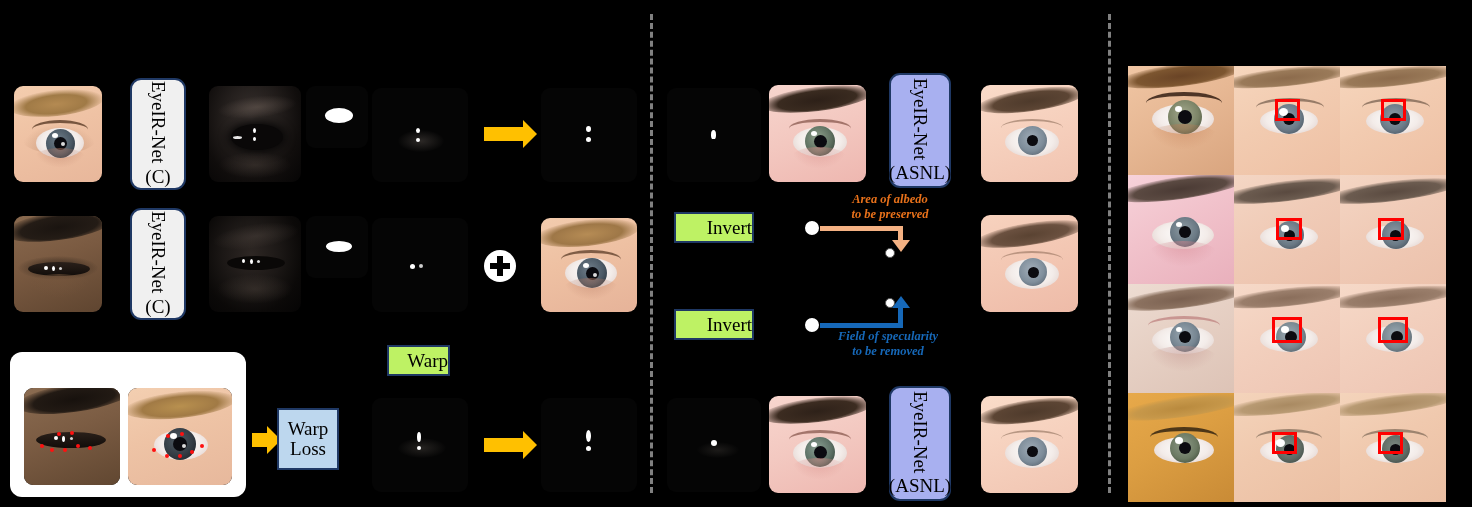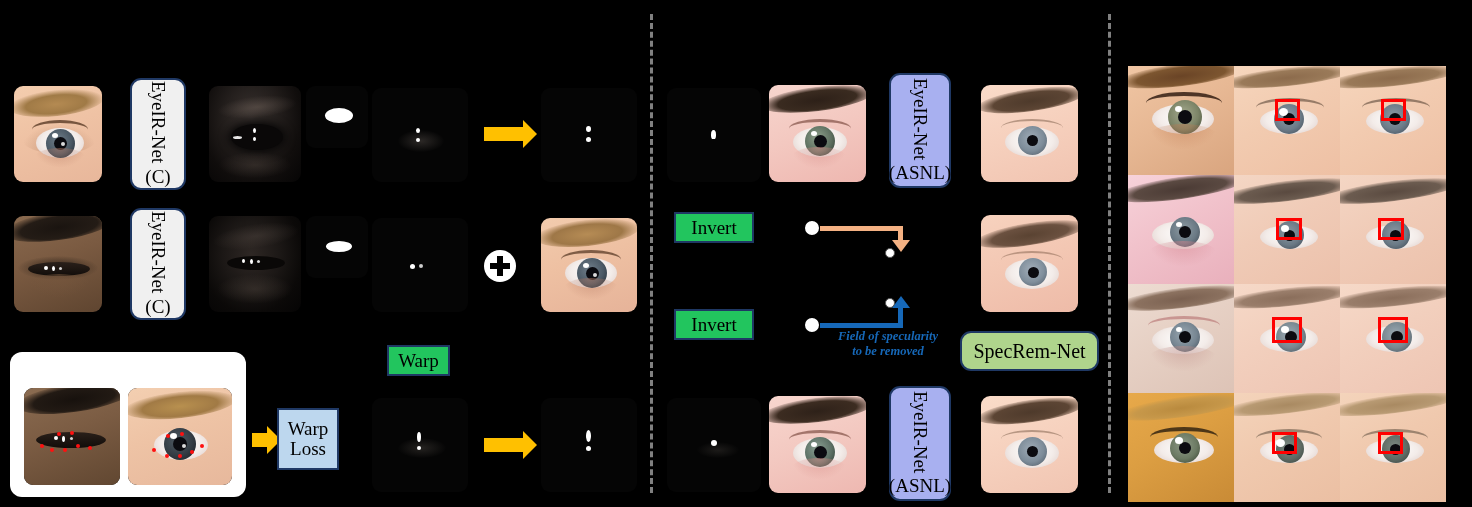--- a/index.html
+++ b/index.html
@@ -9,21 +9,21 @@
   
   .tile{position:absolute;border-radius:9px;overflow:hidden;background:#000;}
 
   
   .pbox{position:absolute;box-sizing:border-box;border:2px solid #1F3864;
         display:flex;align-items:center;justify-content:center;text-align:center;
         line-height:1.05;color:#000;}
   .pbox.round{border-radius:11px;}
   .pbox.vert{writing-mode:vertical-rl;text-orientation:mixed;}
   .pbox.gray{background:#F0F0F0;}
-  .pbox.white{background:#22c55e;}
+  .pbox.white{background:#bef264;justify-content:flex-end;}
   .pbox.blue{background:#A8B0F0;}
   .pbox.lblue{background:#BDD7EE;}
   .pbox.green{background:#AFD48C;}
   .pbox.silver{background:#C9C9C9;}
 
   
   .arrow{position:absolute;height:14px;background:#FFC000;}
   .arrow:after{content:"";position:absolute;right:-13px;top:-7px;
      border-top:14px solid transparent;border-bottom:14px solid transparent;
      border-left:14px solid #FFC000;}
@@ -351,20 +351,24 @@
   <div class="cline v" style="left:898px;top:226px;height:16px;background:#F4B183;"></div>
   <div class="ahead" style="left:892px;top:240px;border-left:9px solid transparent;border-right:9px solid transparent;
               border-top:12px solid #F4B183;"></div>
 
   <div class="dot" style="left:802px;top:315px;width:20px;height:20px;"></div>
   <div class="cline h" style="left:820px;top:323px;width:83px;background:#1668B8;"></div>
   <div class="cline v" style="left:898px;top:307px;height:18px;background:#1668B8;"></div>
   <div class="ahead" style="left:892px;top:296px;border-left:9px solid transparent;border-right:9px solid transparent;
               border-bottom:12px solid #1668B8;"></div>
 
+  <div class="caption cap-orange" style="left:805px;top:192px;width:170px;">
+    <div>Area of albedo</div>
+    <div>to be preserved</div>
+  </div>
   <div class="caption cap-blue" style="left:798px;top:329px;width:180px;">
     <div>Field of specularity</div>
     <div>to be removed</div>
   </div>
 
   <div class="minidot" style="left:885px;top:248px;width:10px;height:10px;"></div>
   <div class="minidot" style="left:885px;top:298px;width:10px;height:10px;"></div>
 
   <div class="tile" style="left:981px;top:215px;width:97px;height:97px;">
     <div class="eye">
@@ -374,23 +378,20 @@
         transform:rotate(-9deg);"></div>
       <div class="sclera" style="left:24px;top:44px;width:54px;height:30px;"></div>
       <div class="iris" style="left:38px;top:43px;width:28px;height:28px;
         background:radial-gradient(circle at 45% 42%,#a3aeb9 0%,#808f9c 55%,#4d5864 100%);"></div>
       <div class="pupil" style="left:47px;top:52px;width:11px;height:11px;"></div>
       <div class="lidline" style="left:20px;top:36px;width:62px;height:16px;
         border-top:2px solid rgba(130,95,75,.5);background:transparent;"></div>
     </div>
   </div>
 
-  <div class="pbox round green" style="left:960px;top:331px;width:139px;height:40px;font-size:20px;">
-    <span>SpecRem-Net</span>
-  </div>
 
   <div class="tile" style="left:667px;top:398px;width:94px;height:94px;">
     <div class="darkmap"></div>
     <div style="position:absolute;left:30px;top:44px;width:42px;height:16px;border-radius:50%;
         background:radial-gradient(ellipse,rgba(48,45,42,.55),rgba(0,0,0,0) 72%);"></div>
     <div class="specdot" style="left:44px;top:42px;width:6px;height:6px;"></div>
   </div>
 
   <div class="tile" style="left:769px;top:396px;width:97px;height:97px;">
     <div class="eye">

